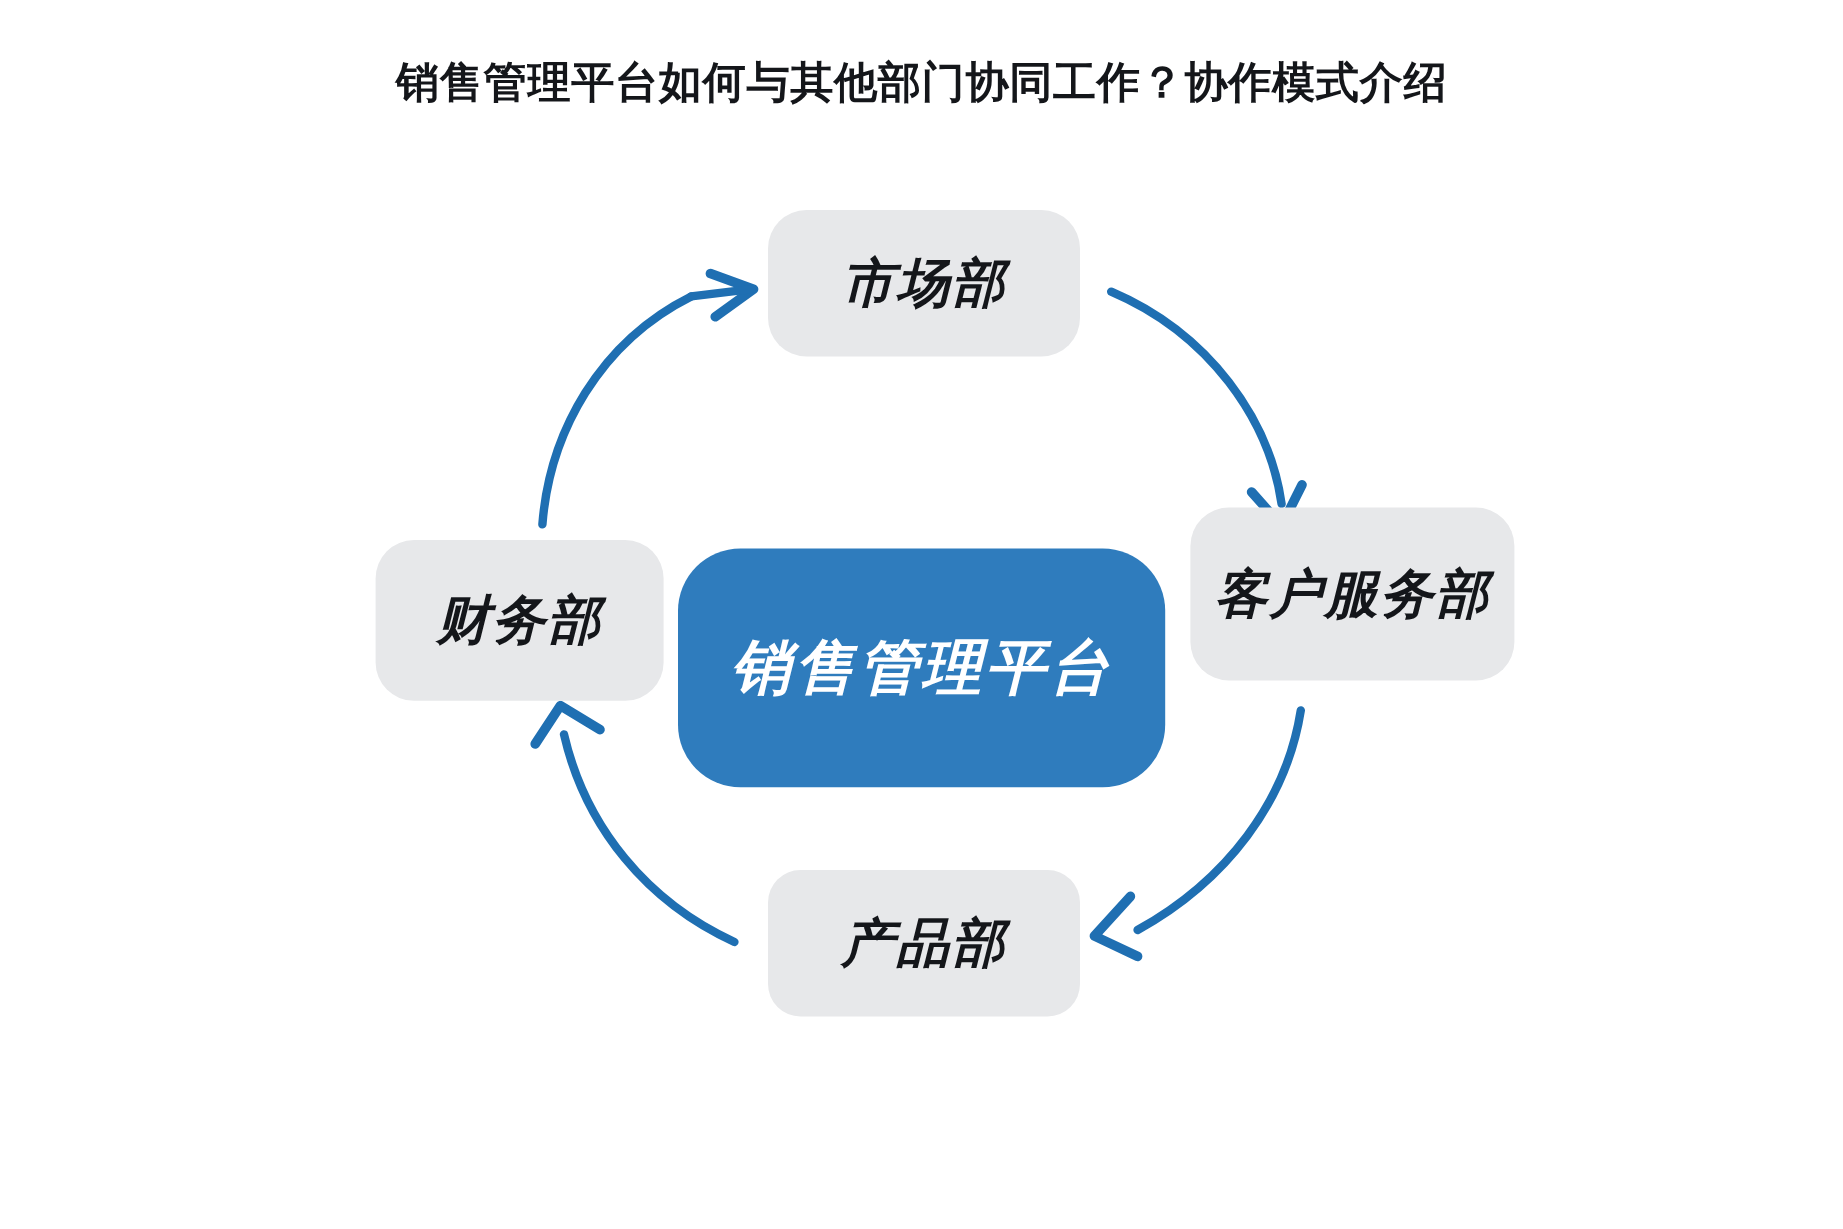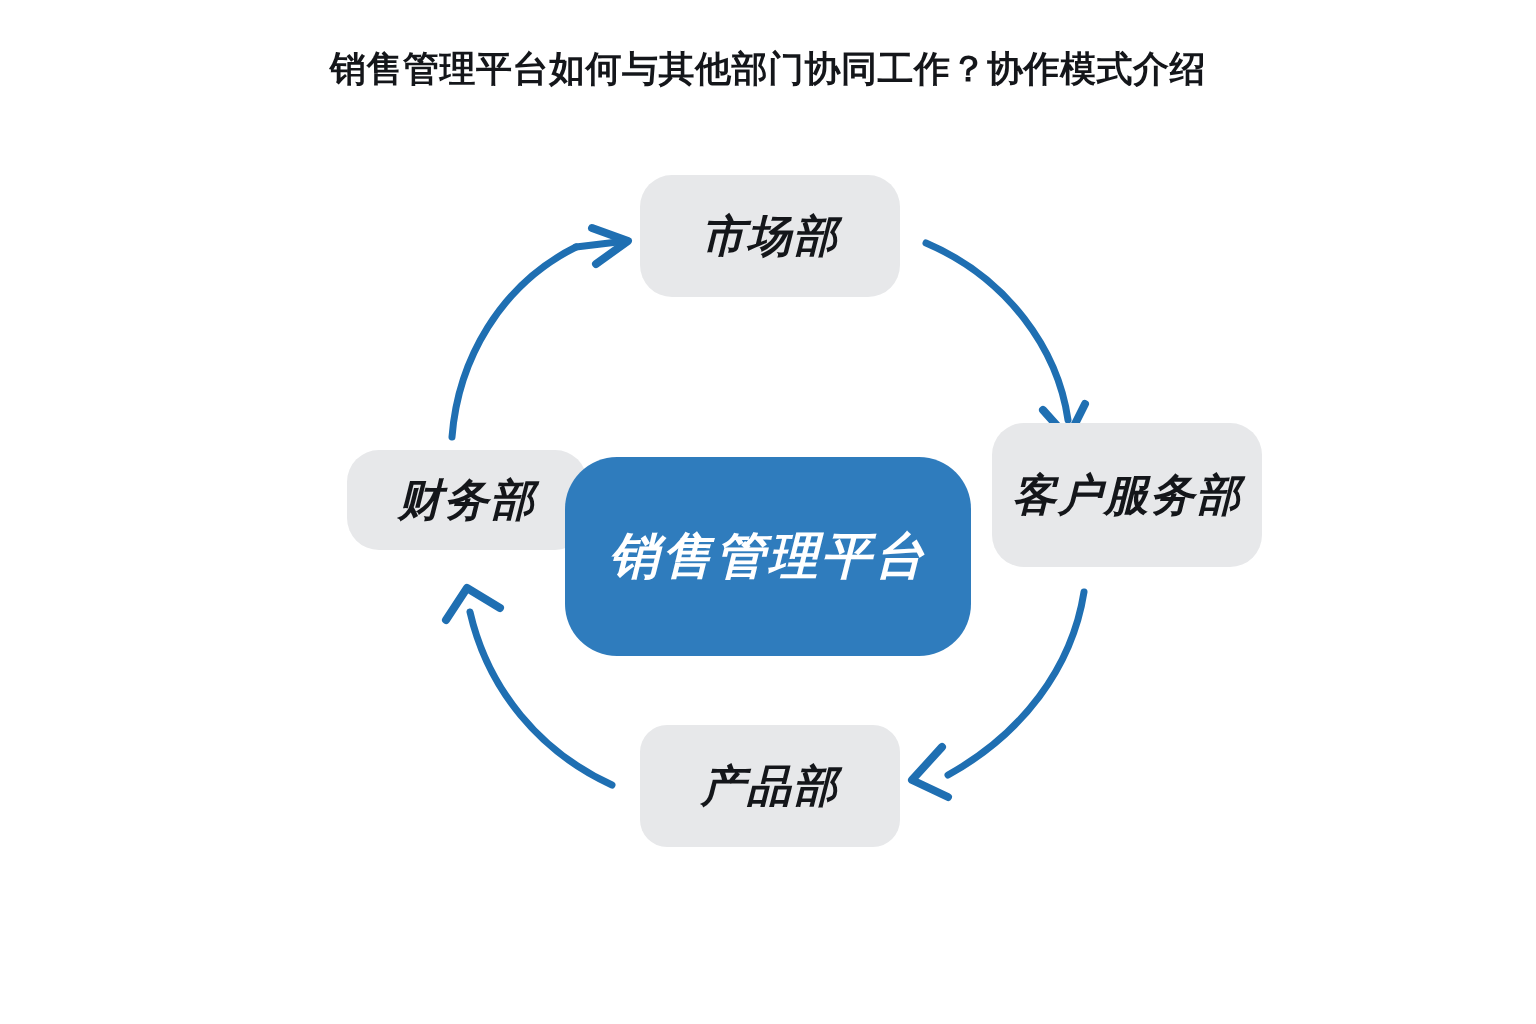--- a/index.html
+++ b/index.html
@@ -81,21 +81,21 @@
     color: #ffffff;
     font-size: 50px;
     font-weight: bold;
     letter-spacing: 3px;
     margin-top: 44px;
   }
 
   #node-top    { left: 640px; top: 175px; width: 260px; height: 122px; }
   #node-right  { left: 992px; top: 423px; width: 270px; height: 144px; }
   #node-bottom { left: 640px; top: 725px; width: 260px; height: 122px; border-radius: 27px; }
-  #node-left   { left: 313px; top: 450px; width: 240px; height: 100px; margin-left: 34px; }
+  #node-left   { left: 313px; top: 450px; width: 240px; height: 134px; }
   #node-center { left: 565px; top: 413px; width: 406px; height: 199px; }
 </style>
 </head>
 <body>
 
 <div id="page">
 
   <div id="title">销售管理平台如何与其他部门协同工作？协作模式介绍</div>
 
   <div id="diagram">

